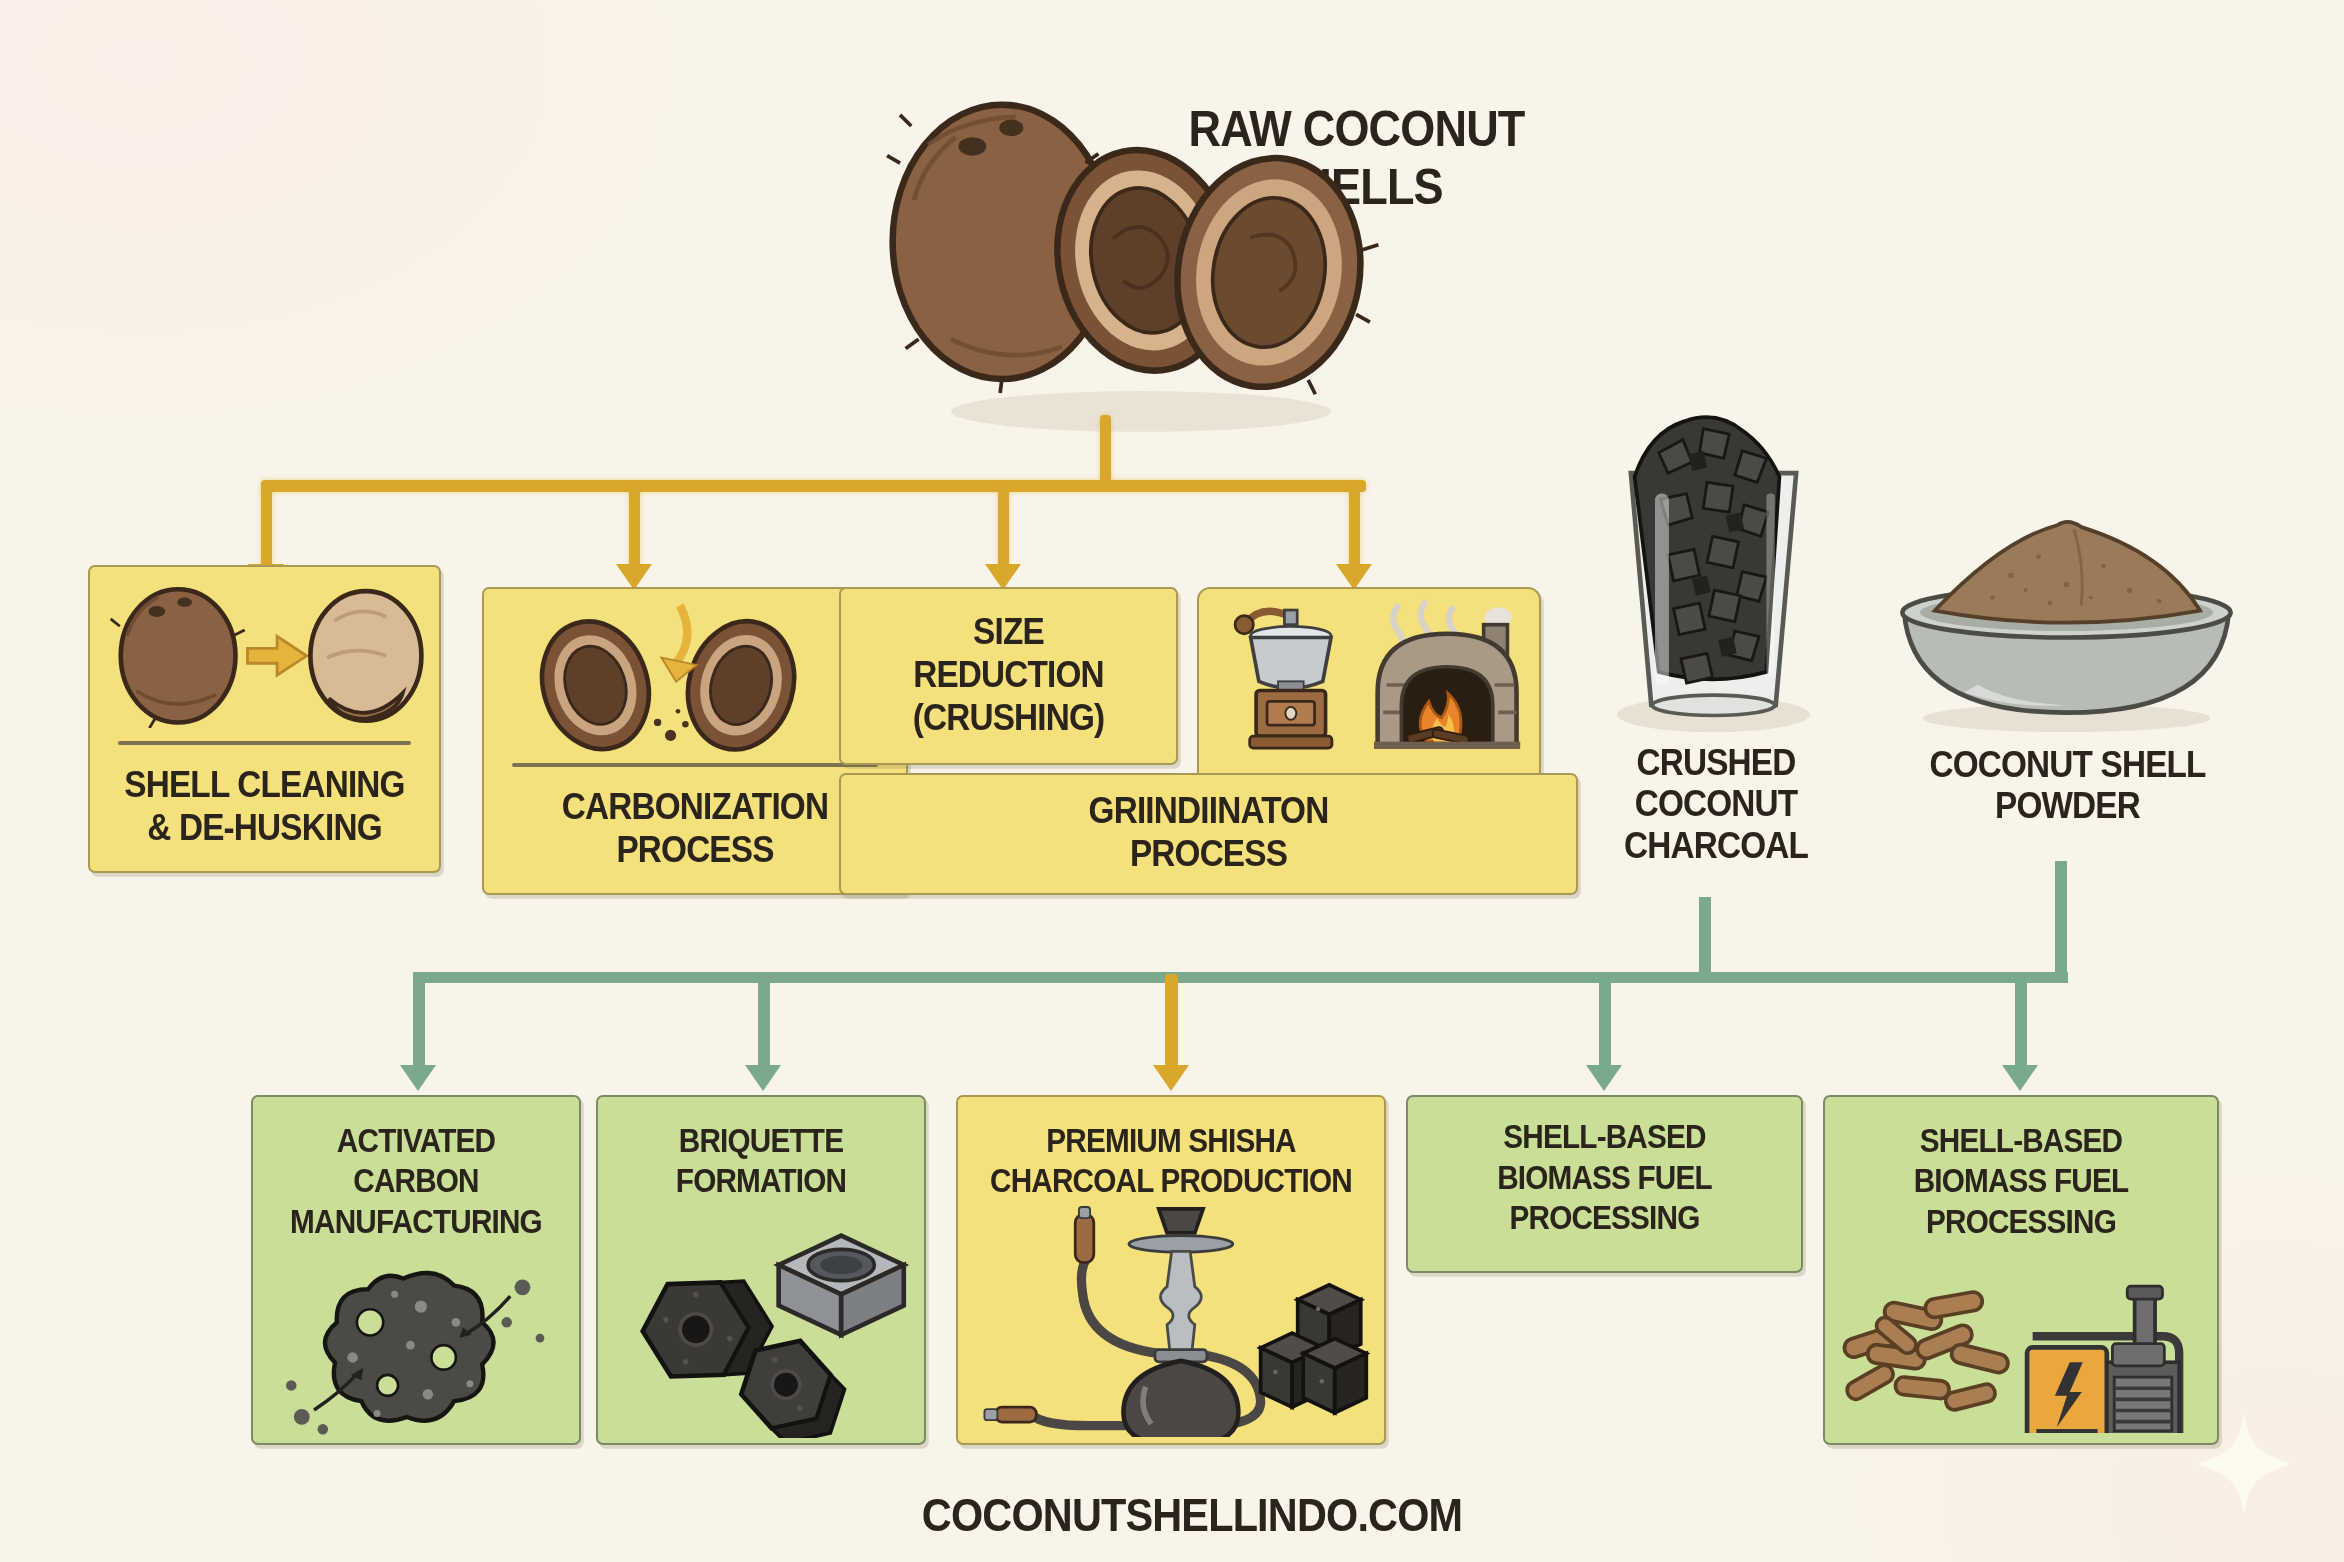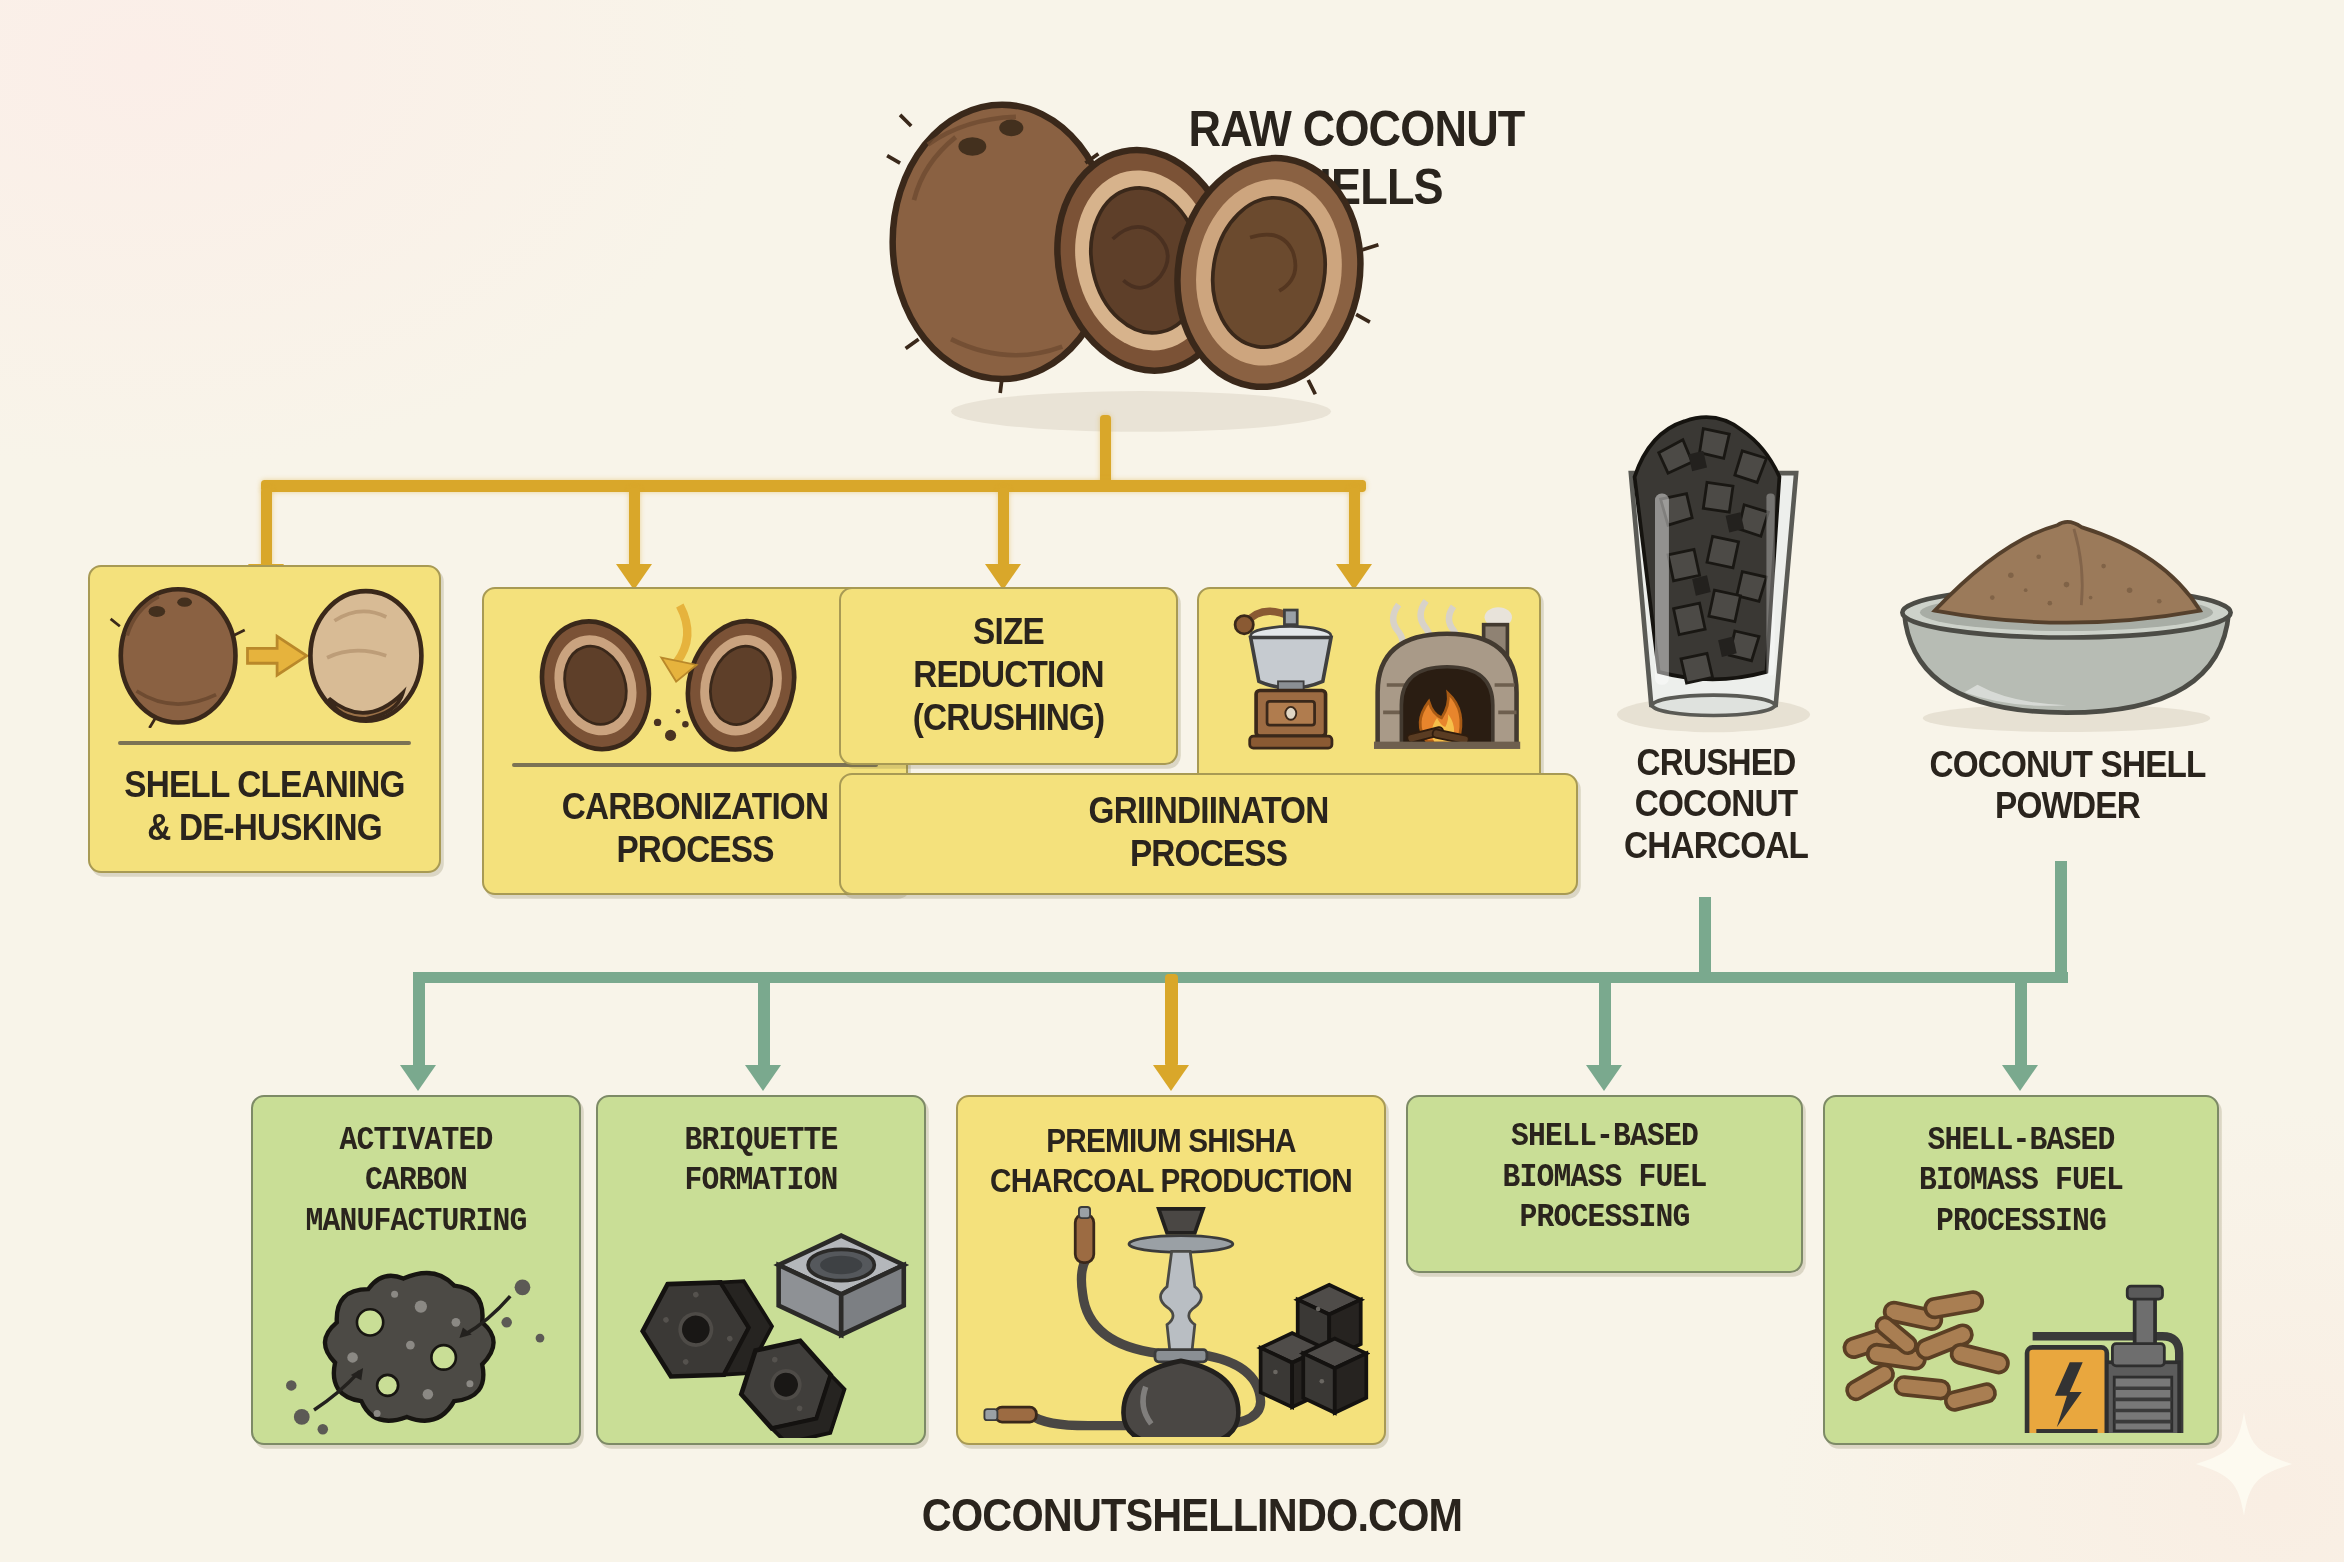--- a/index.html
+++ b/index.html
@@ -1,24 +1,24 @@
 <!DOCTYPE html>
 <html style="font-size:15px"><head>
 <meta charset="utf-8">
 <style>
   html,body{margin:0;padding:0;}
   .canvas{position:relative;width:2345px;height:1562px;overflow:hidden;
     background:radial-gradient(1113px 742px at 6% 4%, #fbeee8 0%, rgba(251,238,232,0) 55%),
                radial-gradient(835px 649px at 97% 96%, #f9eee3 0%, rgba(249,238,227,0) 60%),
                #f8f4e9;
     font-family:"Liberation Sans", sans-serif; color:#2a241d;}
-  .pbox{position:absolute;box-sizing:border-box;border-radius:13px;
+  .pbox{position:absolute;box-sizing:border-box;border-radius:7px;
     box-shadow:2.8px 3.7px 0 rgba(120,110,70,.22);}
   .yellow{background:#f4e17c;border:2.8px solid #a89a54;}
-  .green{background:#c9de96;border:2.8px solid #7d8a66;font-family:Liberation Mono, monospace;}
+  .green{background:#c9de96;border:2.8px solid #7d8a66;}
   .box-label{position:absolute;left:0;right:0;text-align:center;font-weight:700;
     color:#2a241d;white-space:pre-line;letter-spacing:-0.9px;transform:scaleX(.9);
     transform-origin:50% 50%;}
   .toplabel{font-size:37px;line-height:1.16;}
   .botlabel{font-size:33px;line-height:1.22;top:24px;}
   .divider{position:absolute;left:28px;right:28px;height:3.7px;background:#5c564a;
     border-radius:1.9px;opacity:.8;}
   .freelabel{position:absolute;text-align:center;font-weight:700;white-space:pre-line;
     letter-spacing:-0.9px;transform:scaleX(.9);transform-origin:50% 50%;}
   .gold{position:absolute;background:#d9a72a;border-radius:3.7px;

